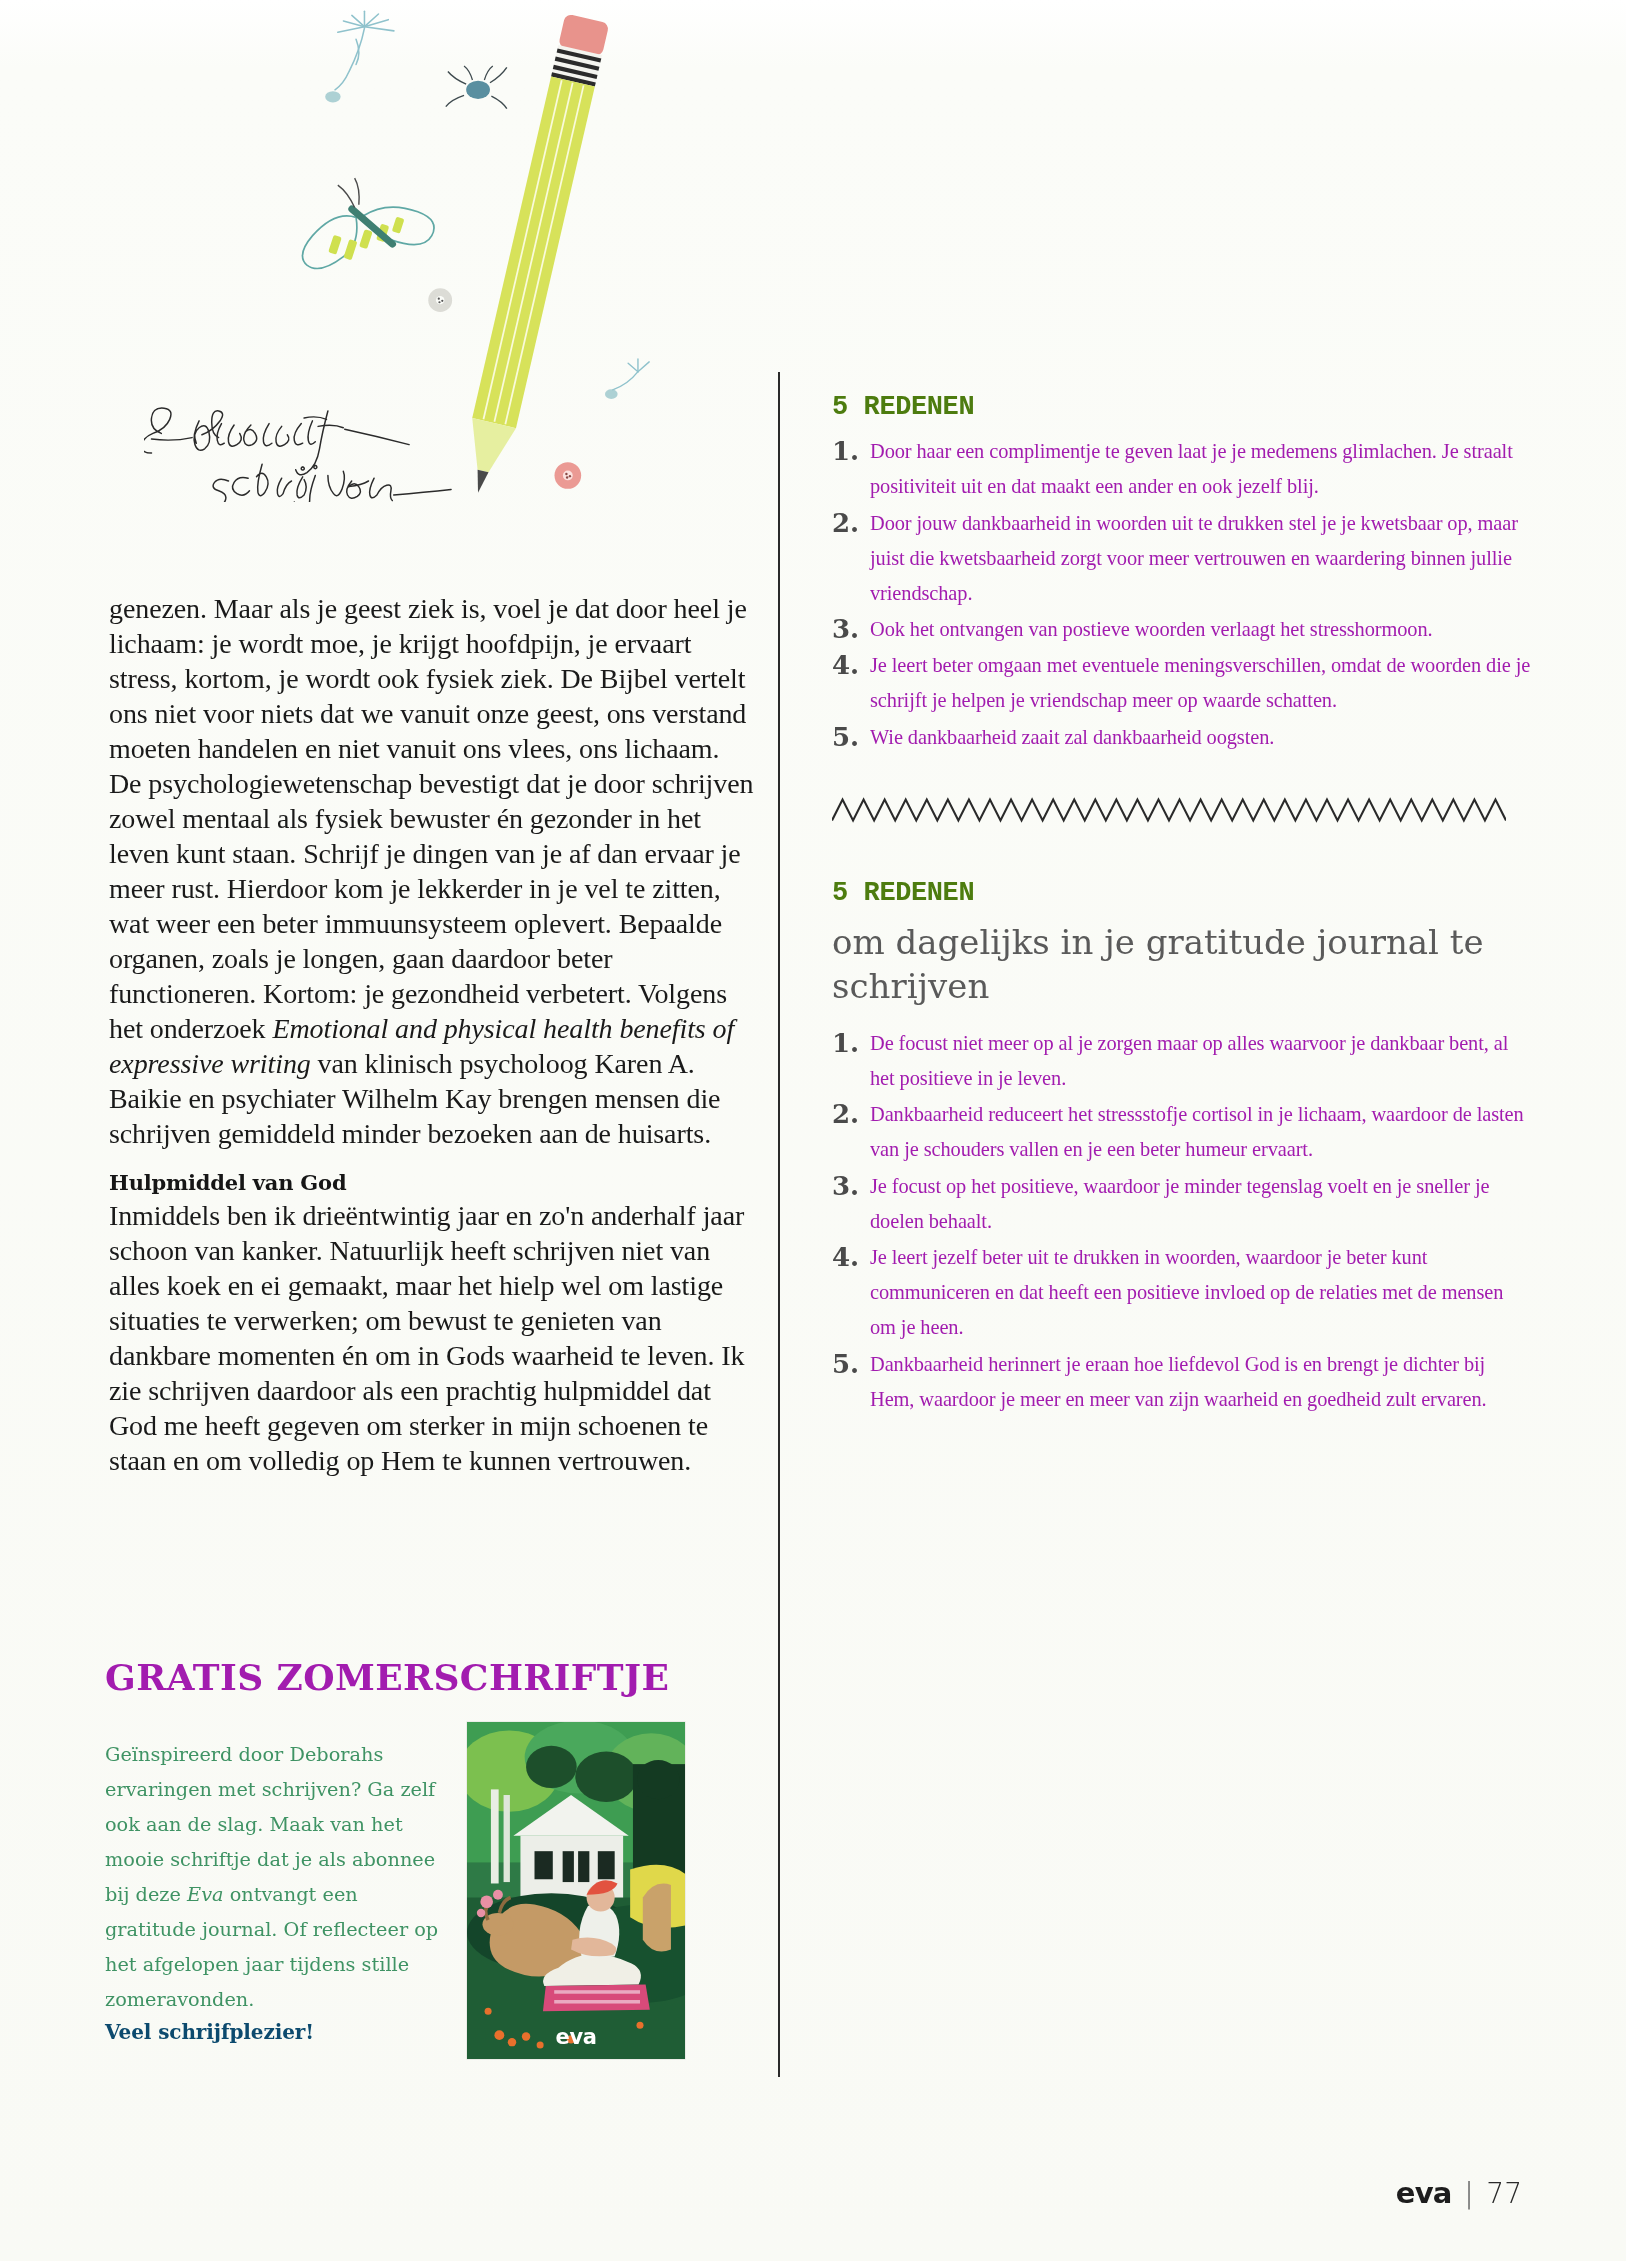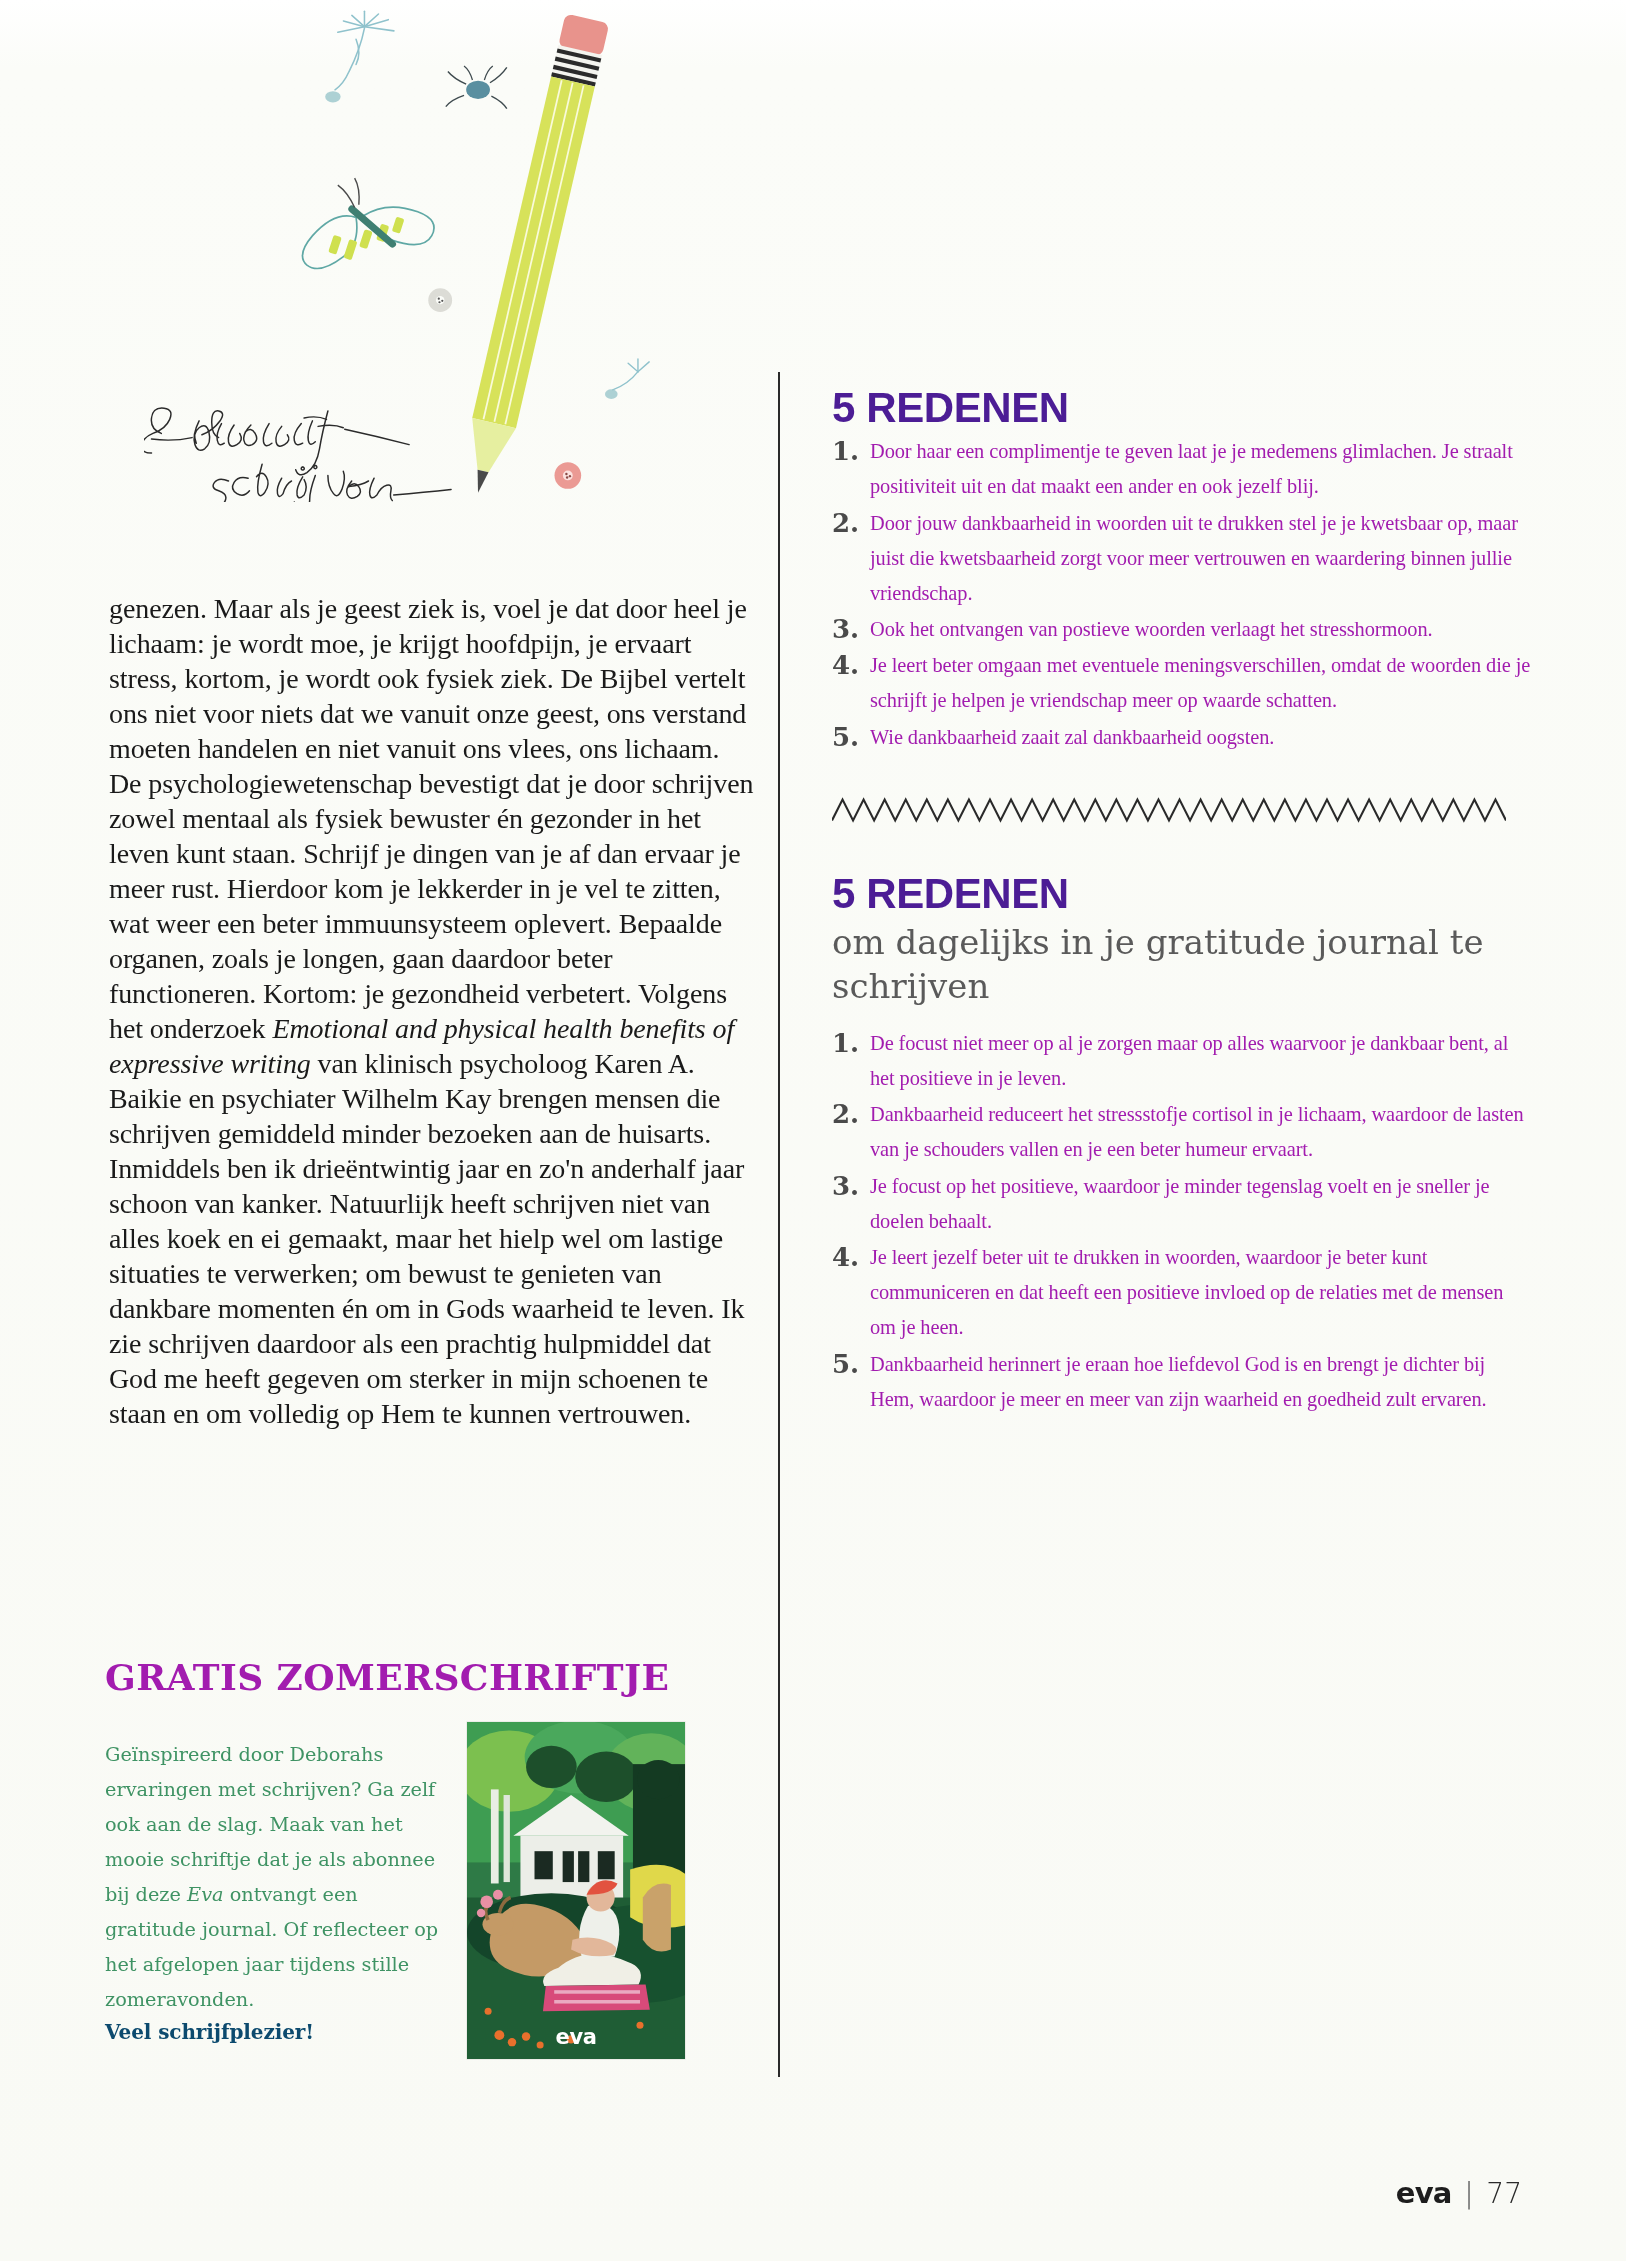--- a/index.html
+++ b/index.html
@@ -143,26 +143,26 @@
   }
 
   
   .right-col {
     position: absolute;
     left: 832px;
     top: 385px;
     width: 702px;
   }
   .kicker {
-    font-family: Liberation Sans, sans-serif;
-    font-weight: bold;
-    font-size: 42px;
+    font-family: Liberation Mono, monospace;
+    font-weight: bold;
+    font-size: 27px;
     line-height: 45px;
     letter-spacing: -0.4px;
-    color: #4c1d95;
+    color: #4d7c0f;
     margin: 0 0 4.2px 0;
     white-space: nowrap;
   }
   .sub-kicker {
     font-family: "DejaVu Serif", serif;
     font-size: 34px;
     line-height: 44px;
     color: #5a5a5a;
     margin: 0 0 18px 0;
     font-weight: 400;
@@ -368,20 +368,21 @@
     </svg>
   </div>
 
   <div class="col-divider"></div>
 
   <div class="left-col">
     <p class="body-text">
       <span>genezen. Maar als je geest ziek is, voel je dat door heel je lichaam: je wordt moe, je krijgt hoofdpijn, je ervaart stress, kortom, je wordt ook fysiek ziek. De Bijbel vertelt ons niet voor niets dat we vanuit onze geest, ons verstand moeten handelen en niet vanuit ons vlees, ons lichaam. De psychologiewetenschap bevestigt dat je door schrijven zowel mentaal als fysiek bewuster én gezonder in het leven kunt staan. Schrijf je dingen van je af dan ervaar je meer rust. Hierdoor kom je lekkerder in je vel te zitten, wat weer een beter immuunsysteem oplevert. Bepaalde organen, zoals je longen, gaan daardoor beter functioneren. Kortom: je gezondheid verbetert. Volgens het onderzoek </span><em>Emotional and physical health benefits of expressive writing</em><span> van klinisch psycholoog Karen A. Baikie en psychiater Wilhelm Kay brengen mensen die schrijven gemiddeld minder bezoeken aan de huisarts.</span>
     </p>
 
+    <h3 class="sub-head">Hulpmiddel van God</h3>
 
     <p class="body-text">Inmiddels ben ik drieëntwintig jaar en zo'n anderhalf jaar schoon van kanker. Natuurlijk heeft schrijven niet van alles koek en ei gemaakt, maar het hielp wel om lastige situaties te verwerken; om bewust te genieten van dankbare momenten én om in Gods waarheid te leven. Ik zie schrijven daardoor als een prachtig hulpmiddel dat God me heeft gegeven om sterker in mijn schoenen te staan en om volledig op Hem te kunnen vertrouwen.</p>
   </div>
 
   <div class="promo">
     <div class="promo-title">GRATIS ZOMERSCHRIFTJE</div>
     <div class="promo-body-wrap">
       <div>
         <div class="promo-text">
           <span>Geïnspireerd door Deborahs ervaringen met schrijven? Ga zelf ook aan de slag. Maak van het mooie schriftje dat je als abonnee bij deze </span><em>Eva</em><span> ontvangt een gratitude journal. Of reflecteer op het afgelopen jaar tijdens stille zomeravonden.</span>

